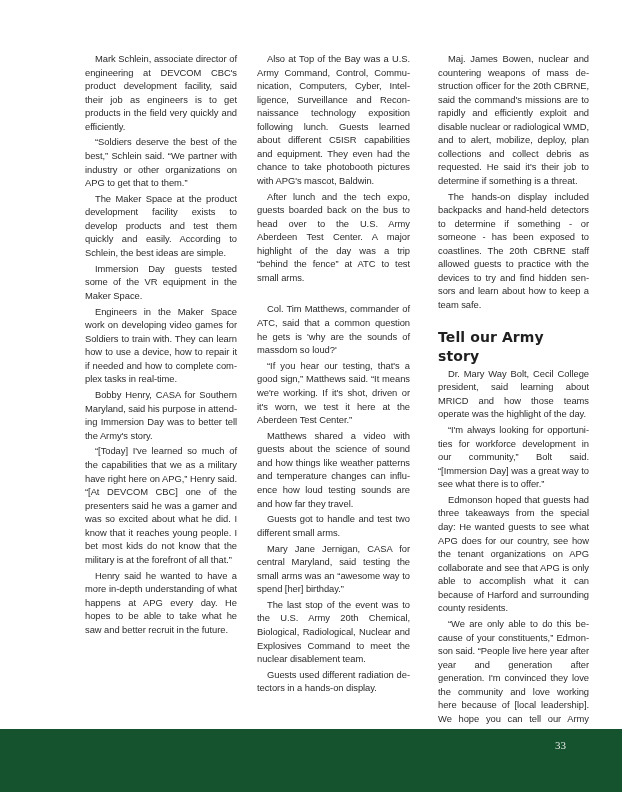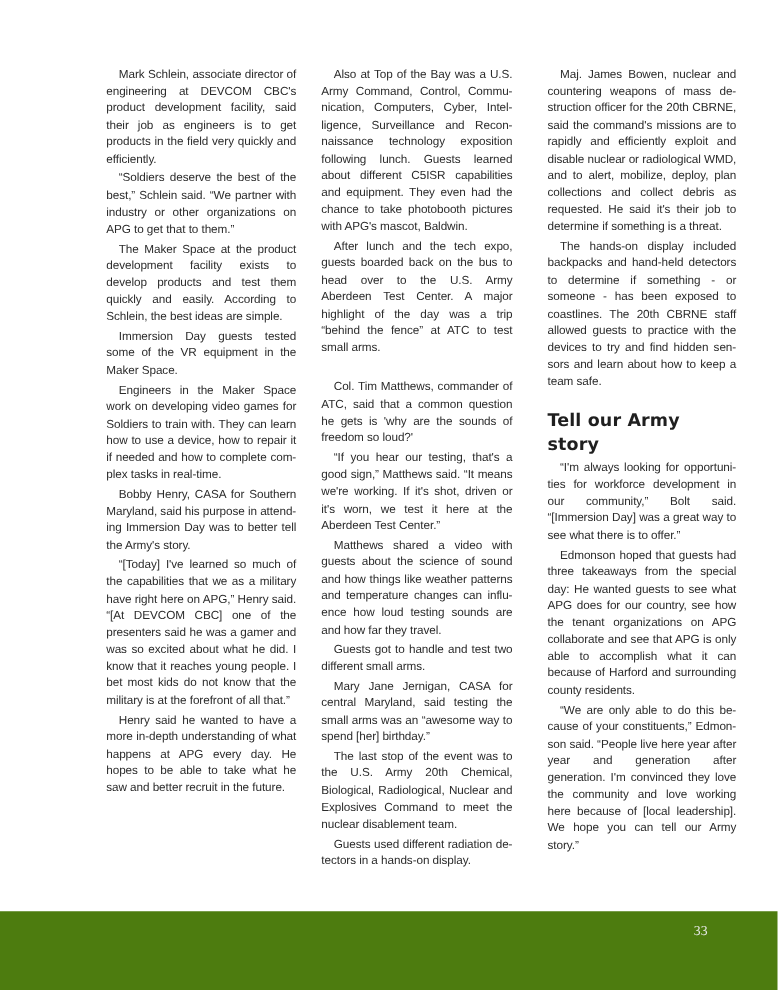--- a/index.html
+++ b/index.html
@@ -22,21 +22,21 @@
     .col p { margin: 0 0 2.2px 0; text-indent: 10px; }
     .col p.gap { margin-top: 18px; }
     .col h2 {
       margin: 16px 0 1px 0;
       font-family: "DejaVu Sans", sans-serif;
       font-weight: bold; font-size: 14px; line-height: 19px;
       color: #1f1f1f; letter-spacing: 0.1px; text-align: left;
     }
     .footer {
       position: absolute; left: 0; top: 729px; width: 622px; height: 63px;
-      background: #4d7c0f;
+      background: #14532d;
     }
     .page-number {
       position: absolute; left: 555px; top: 10px;
       font-family: "Liberation Serif", "DejaVu Serif", serif;
       font-size: 11px; color: #e8e8e8;
     }
   </style>
 </head>
 <body>
 
@@ -49,33 +49,34 @@
     <p>Immersion Day guests tested some of the VR equipment in the Maker Space.</p>
     <p>Engineers in the Maker Space work on developing video games for Soldiers to train with. They can learn how to use a device, how to repair it if needed and how to complete com­plex tasks in real-time.</p>
     <p>Bobby Henry, CASA for Southern Maryland, said his purpose in attend­ing Immersion Day was to better tell the Army's story.</p>
     <p>“[Today] I've learned so much of the capabilities that we as a mili­tary have right here on APG,” Henry said. “[At DEVCOM CBC] one of the presenters said he was a gamer and was so excited about what he did. I know that it reaches young people. I bet most kids do not know that the military is at the forefront of all that.”</p>
     <p>Henry said he wanted to have a more in-depth understanding of what happens at APG every day. He hopes to be able to take what he saw and better recruit in the future.</p>
   </div>
 
   <div class="col col2">
     <p>Also at Top of the Bay was a U.S. Army Command, Control, Commu­nication, Computers, Cyber, Intel­ligence, Surveillance and Recon­naissance technology exposition following lunch. Guests learned about different C5ISR capabilities and equipment. They even had the chance to take photobooth pictures with APG's mascot, Baldwin.</p>
     <p>After lunch and the tech expo, guests boarded back on the bus to head over to the U.S. Army Aberdeen Test Center. A major highlight of the day was a trip “behind the fence” at ATC to test small arms.</p>
-    <p class="gap">Col. Tim Matthews, commander of ATC, said that a common question he gets is 'why are the sounds of free­dom so loud?'</p>
+    <p class="gap">Col. Tim Matthews, commander of ATC, said that a common question he gets is 'why are the sounds of mass­dom so loud?'</p>
     <p>“If you hear our testing, that's a good sign,” Matthews said. “It means we're working. If it's shot, driven or it's worn, we test it here at the Aberdeen Test Center.”</p>
     <p>Matthews shared a video with guests about the science of sound and how things like weather patterns and temperature changes can influ­ence how loud testing sounds are and how far they travel.</p>
     <p>Guests got to handle and test two different small arms.</p>
     <p>Mary Jane Jernigan, CASA for cen­tral Maryland, said testing the small arms was an “awesome way to spend [her] birthday.”</p>
     <p>The last stop of the event was to the U.S. Army 20th Chemical, Biological, Radiological, Nuclear and Explosives Command to meet the nuclear dis­ablement team.</p>
     <p>Guests used different radiation de­tectors in a hands-on display.</p>
   </div>
 
   <div class="col col3">
     <p>Maj. James Bowen, nuclear and countering weapons of mass de­struction officer for the 20th CBR­NE, said the command's missions are to rapidly and efficiently exploit and disable nuclear or radiological WMD, and to alert, mobilize, de­ploy, plan collections and collect debris as requested. He said it's their job to determine if something is a threat.</p>
     <p>The hands-on display included backpacks and hand-held detec­tors to determine if something - or someone - has been exposed to coastlines. The 20th CBRNE staff allowed guests to practice with the devices to try and find hidden sen­sors and learn about how to keep a team safe.</p>
     <h2>Tell our Army story</h2>
+    <p>Dr. Mary Way Bolt, Cecil College president, said learning about MRICD and how those teams operate was the highlight of the day.</p>
     <p>“I'm always looking for opportuni­ties for workforce development in our community,” Bolt said. “[Immersion Day] was a great way to see what there is to offer.”</p>
     <p>Edmonson hoped that guests had three takeaways from the special day: He wanted guests to see what APG does for our country, see how the tenant organizations on APG collabo­rate and see that APG is only able to accomplish what it can because of Harford and surrounding county resi­dents.</p>
     <p>“We are only able to do this be­cause of your constituents,” Edmon­son said. “People live here year after year and generation after generation. I'm convinced they love the commu­nity and love working here because of [local leadership]. We hope you can tell our Army story.”</p>
   </div>
 
 </div>
 
 <div class="footer">
   <span class="page-number">33</span>
 </div>

